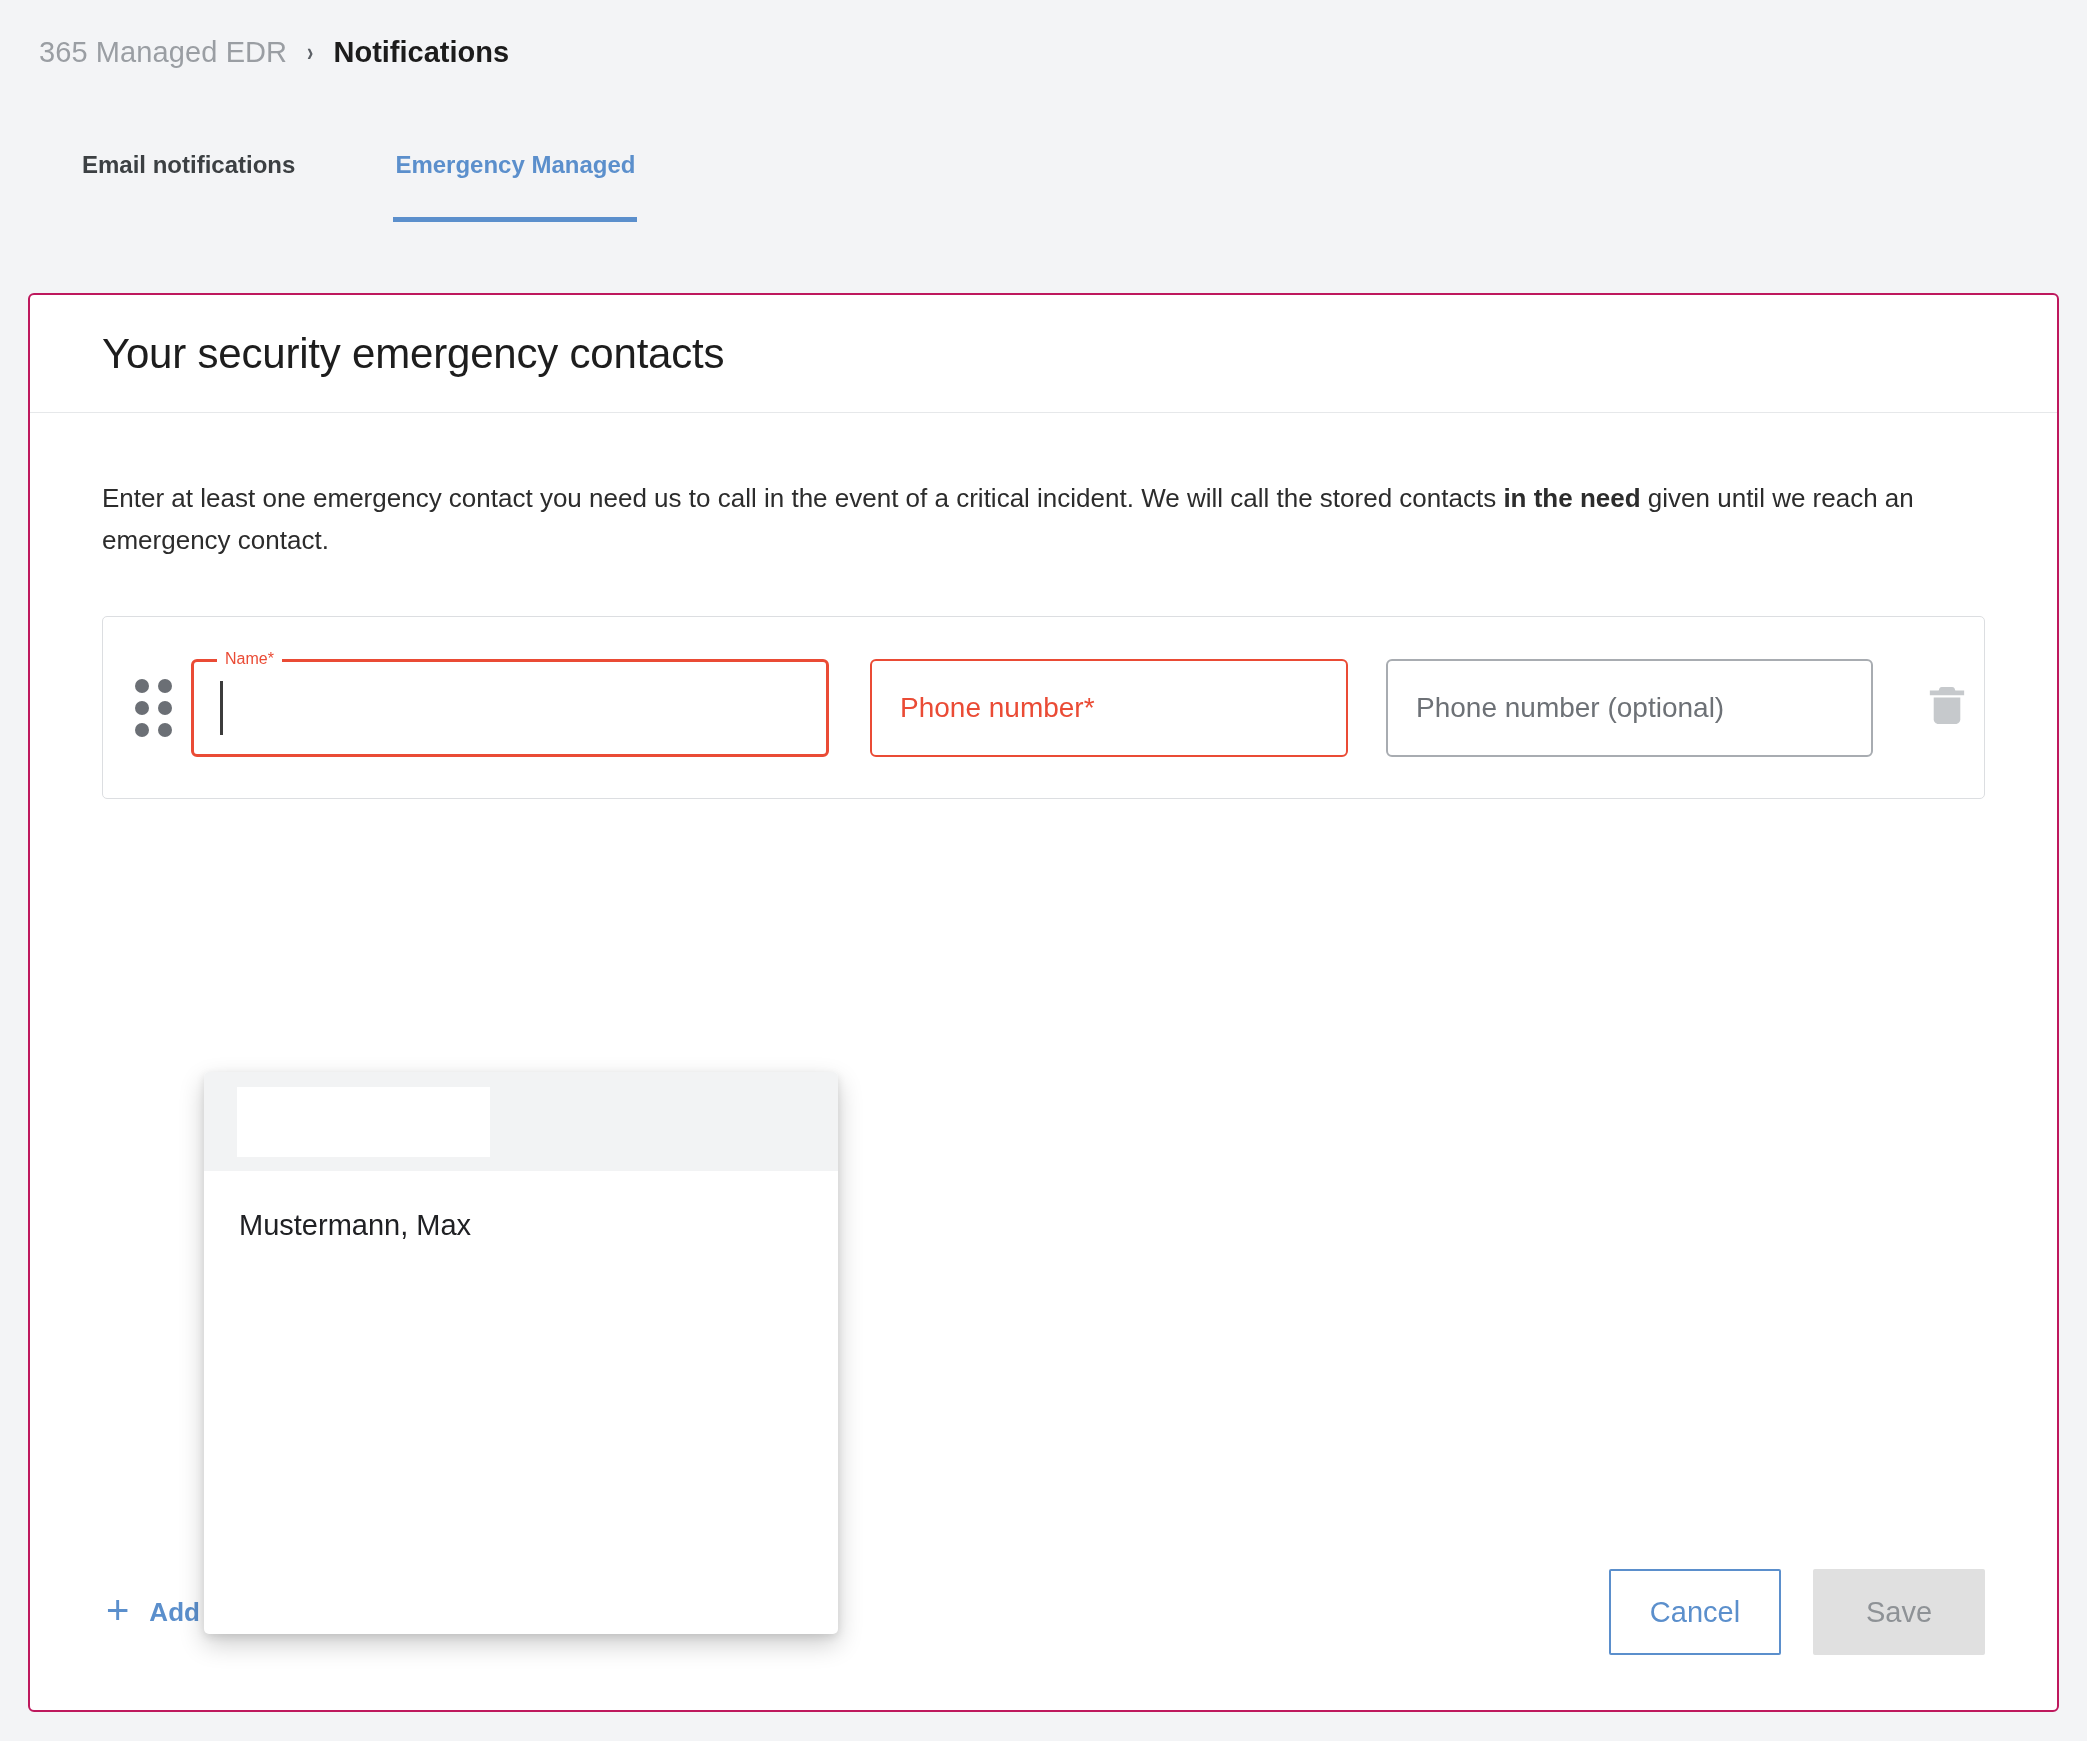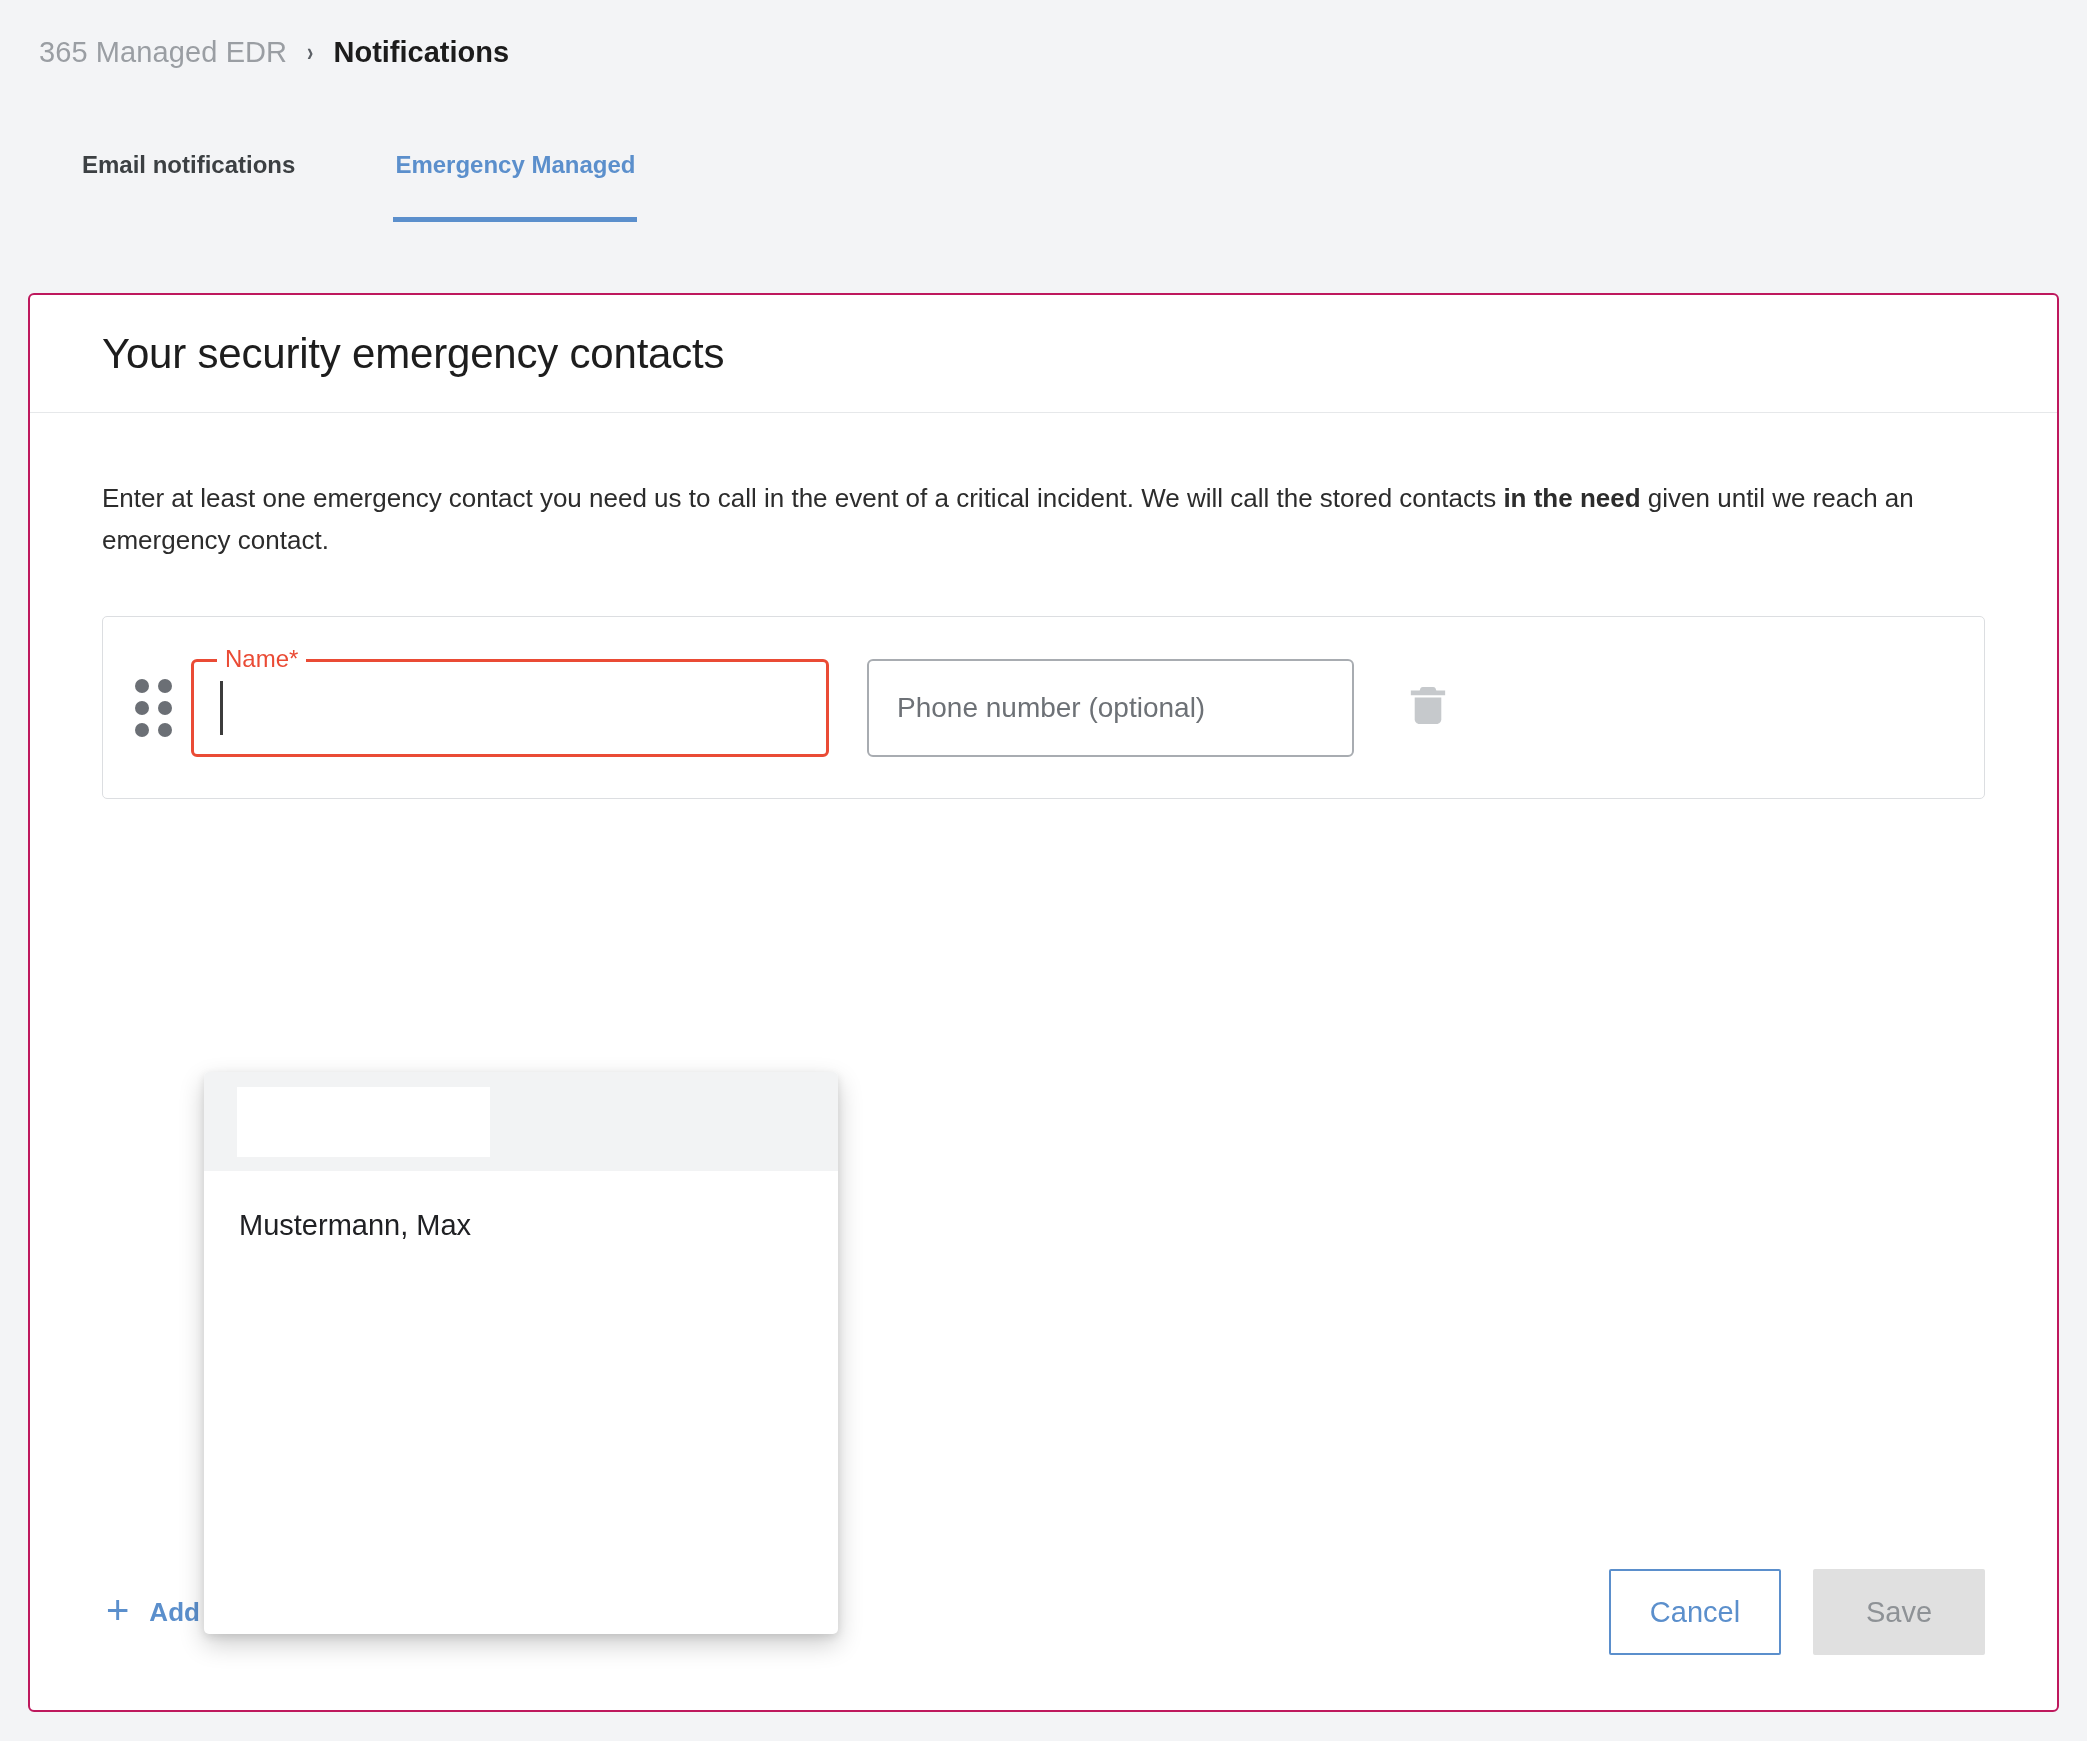--- a/index.html
+++ b/index.html
@@ -155,21 +155,21 @@
     border: 3px solid #ea4b35;
     border-radius: 6px;
     pointer-events: none;
   }
   .field-name .notch {
     position: absolute;
     top: -16px;
     left: 26px;
     background: #ffffff;
     padding: 0 8px;
-    font-size: 24px;
+    font-size: 16px;
     color: #ea4b35;
     line-height: 32px;
     white-space: nowrap;
   }
   .field-name .caret {
     position: absolute;
     left: 29px;
     top: 22px;
     width: 3px;
     height: 54px;
@@ -358,20 +358,23 @@
           <i></i>
       </div>
 
       <div class="field-name">
         <div class="outline"></div>
         <span class="notch">Name*</span>
         <input type="text" placeholder="" style="">
         <span class="caret"></span>
       </div>
 
+      <div class="field-phone error">
+        <input type="text" placeholder="Phone number*" style="">
+      </div>
 
       <div class="field-phone normal">
         <input type="text" placeholder="Phone number (optional)" style="">
       </div>
 
       <button class="delete-btn">
         <span>
           <svg width="42" height="50" viewBox="0 0 24 28" aria-hidden="true">
             <path fill="#c6c9cc" d="M2.2 5.2h19.6v2.6H2.2z"></path>
             <path fill="#c6c9cc" d="M9 3.2h6c.7 0 1.3.5 1.5 1.2l.3 1H7.2l.3-1c.2-.7.8-1.2 1.5-1.2z"></path>

